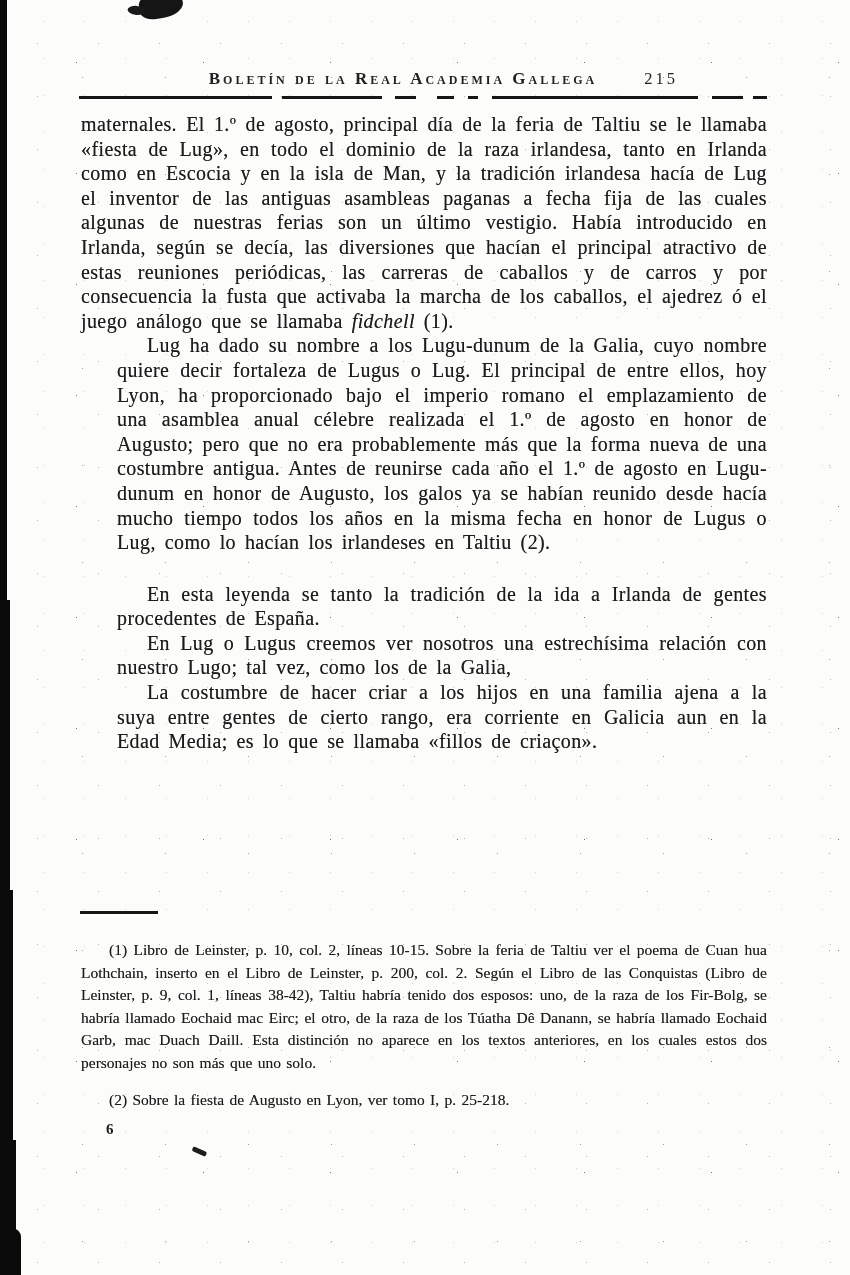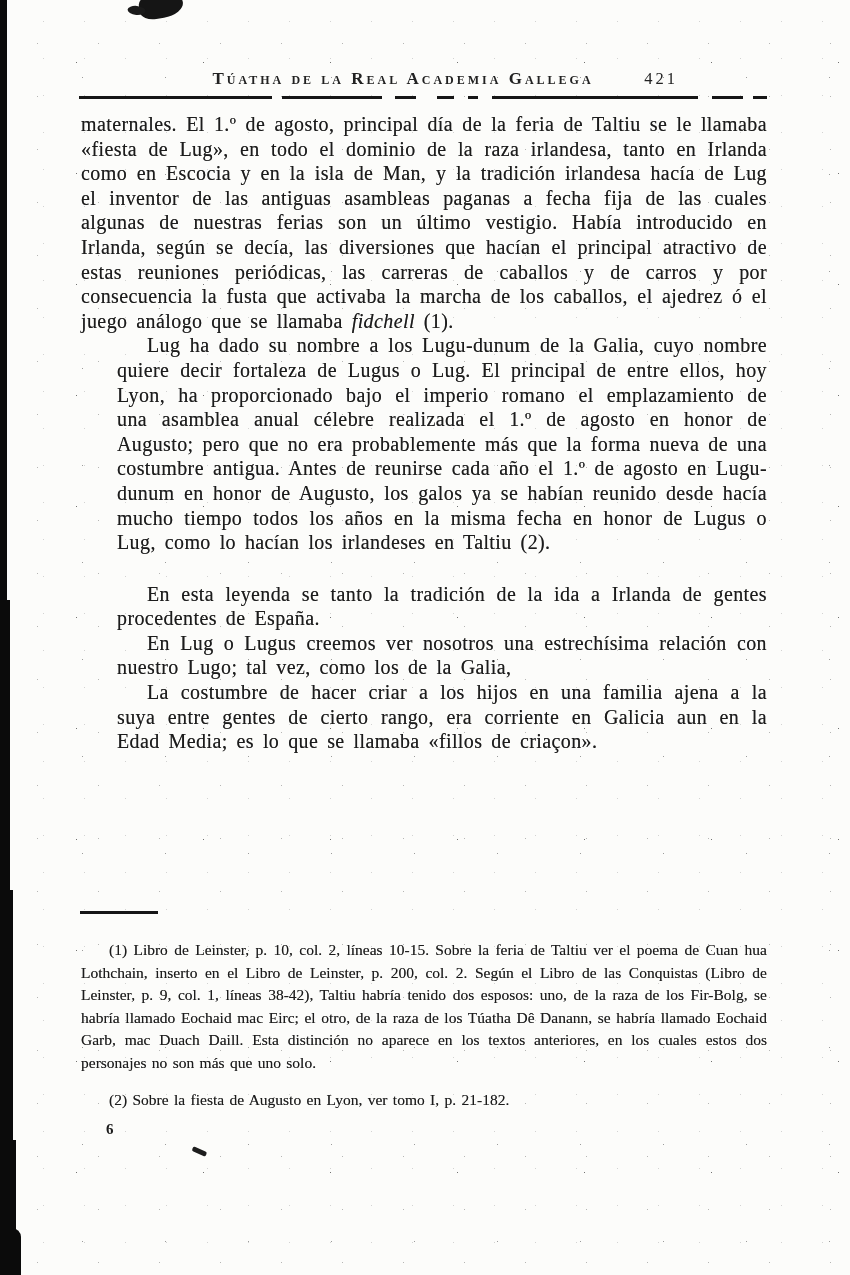--- a/index.html
+++ b/index.html
@@ -59,34 +59,34 @@
 
 <div class="page">
   <div class="bar b1"></div>
   <div class="bar b2"></div>
   <div class="bar b3"></div>
   <div class="bar b4"></div>
   <div class="bar b5"></div>
   <div class="smudge"></div>
 
   <div class="header">
-    <div class="htitle">Túatha de la Real Academia Gallega</div>
-    <div class="hpage">421</div>
+    <div class="htitle">Boletín de la Real Academia Gallega</div>
+    <div class="hpage">215</div>
   </div>
   <div class="hrule"></div>
 
   <div class="main" id="main">
       <p><span>maternales. El 1.º de agosto, principal día de la feria de Taltiu se le llamaba «fiesta de Lug», en todo el dominio de la raza irlandesa, tanto en Irlanda como en Escocia y en la isla de Man, y la tradición irlandesa hacía de Lug el inventor de las antiguas asambleas paganas a fecha fija de las cuales algunas de nuestras ferias son un último vestigio. Había introducido en Irlanda, según se decía, las diversiones que hacían el principal atractivo de estas reuniones periódicas, las carreras de caballos y de carros y por consecuencia la fusta que activaba la marcha de los caballos, el ajedrez ó el juego análogo que se llamaba </span><span class="it">fidchell</span><span> (1).</span></p>
       <p class="indent"><span>Lug ha dado su nombre a los Lugu-dunum de la Galia, cuyo nombre quiere decir fortaleza de Lugus o Lug. El principal de entre ellos, hoy Lyon, ha proporcionado bajo el imperio romano el emplazamiento de una asamblea anual célebre realizada el 1.º de agosto en honor de Augusto; pero que no era probablemente más que la forma nueva de una costumbre antigua. Antes de reunirse cada año el 1.º de agosto en Lugu-dunum en honor de Augusto, los galos ya se habían reunido desde hacía mucho tiempo todos los años en la misma fecha en honor de Lugus o Lug, como lo hacían los irlandeses en Taltiu (2).</span></p>
       <p class="indent gap"><span>En esta leyenda se tanto la tradición de la ida a Irlanda de gentes procedentes de España.</span></p>
       <p class="indent"><span>En Lug o Lugus creemos ver nosotros una estrechísima relación con nuestro Lugo; tal vez, como los de la Galia,</span></p>
       <p class="indent"><span>La costumbre de hacer criar a los hijos en una familia ajena a la suya entre gentes de cierto rango, era corriente en Galicia aun en la Edad Media; es lo que se llamaba «fillos de criaçon».</span></p>
     </div>
 
   <div class="fnrule"></div>
   <div class="fns" id="fns">
       <p>(1) Libro de Leinster, p. 10, col. 2, líneas 10-15. Sobre la feria de Taltiu ver el poema de Cuan hua Lothchain, inserto en el Libro de Leinster, p. 200, col. 2. Según el Libro de las Conquistas (Libro de Leinster, p. 9, col. 1, líneas 38-42), Taltiu habría tenido dos esposos: uno, de la raza de los Fir-Bolg, se habría llamado Eochaid mac Eirc; el otro, de la raza de los Túatha Dê Danann, se habría llamado Eochaid Garb, mac Duach Daill. Esta distinción no aparece en los textos anteriores, en los cuales estos dos personajes no son más que uno solo.</p>
-      <p>(2) Sobre la fiesta de Augusto en Lyon, ver tomo I, p. 21-182.</p>
+      <p>(2) Sobre la fiesta de Augusto en Lyon, ver tomo I, p. 25-218.</p>
     </div>
 
   <div class="sig">6</div>
   <div class="speck"></div>
 </div>
 
 </body></html>

